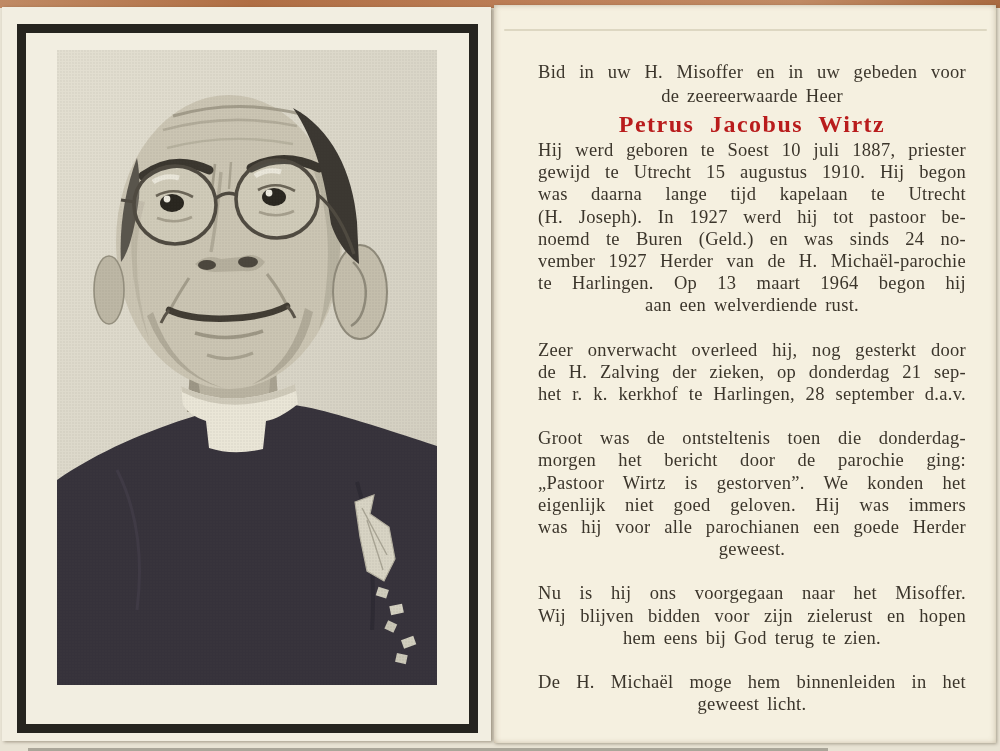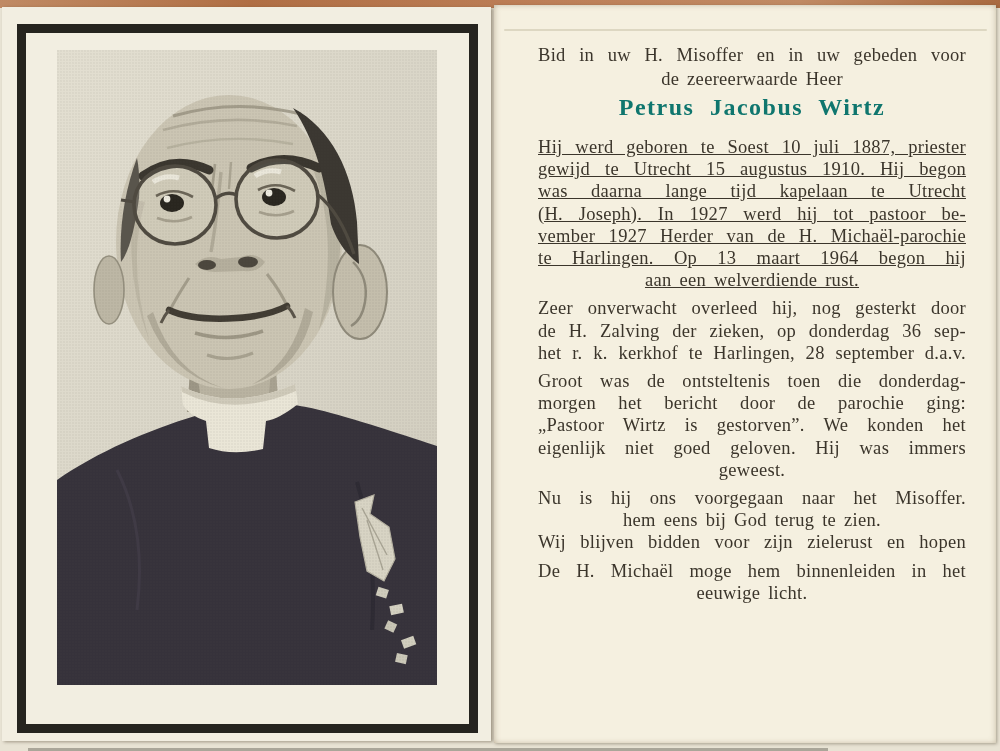--- a/index.html
+++ b/index.html
@@ -34,35 +34,35 @@
     background:#f5f0e0;
     box-shadow:1px 1px 3px rgba(70,58,38,.4),
       inset 3px 2px 6px -3px rgba(120,100,70,.45),
       inset -3px -2px 6px -3px rgba(120,100,70,.35);
   }
   .crease{
     position:absolute;left:10px;right:9px;top:24px;height:2px;
     background:rgba(150,138,105,.25);border-radius:2px;
   }
   .text-block{
-    position:absolute;left:44px;right:30px;top:38px;
+    position:absolute;left:44px;right:30px;top:55px;
     color:#3b352b;
   }
   .tline{
     font-size:18.5px;line-height:22.2px;letter-spacing:.3px;
     text-align:justify;text-align-last:justify;
   }
   .tline.center{text-align:center;text-align-last:center;word-spacing:3px;}
   .intro .tline{line-height:24px;}
   .name{
     margin:2px 0 0 0;font-size:24px;line-height:28px;font-weight:700;
-    text-align:center;letter-spacing:1.5px;word-spacing:8px;color:#0f766e;
-  }
-  .para{margin-top:6px;}
-  .para:first-child{margin-top:15px;text-decoration:underline;}
+    text-align:center;letter-spacing:1.5px;word-spacing:8px;color:#b91c1c;
+  }
+  .para{margin-top:22px;}
+  .para:first-child{margin-top:1px;}
 </style>
 </head>
 <body>
 
 <div class="scan">
   <div class="top-edge"></div>
   <div class="bottom-scan-line"></div>
 
   <div class="card card-left">
     <div class="photo-frame"></div>
@@ -166,41 +166,43 @@
         <div class="tline">Bid in uw H. Misoffer en in uw gebeden voor</div>
         <div class="tline center">de zeereerwaarde Heer</div>
       </div>
       <h1 class="name">Petrus Jacobus Wirtz</h1>
       <div id="paras">
           <div class="para">
             <div class="tline">Hij werd geboren te Soest 10 juli 1887, priester</div>
             <div class="tline">gewijd te Utrecht 15 augustus 1910. Hij begon</div>
             <div class="tline">was daarna lange tijd kapelaan te Utrecht</div>
             <div class="tline">(H. Joseph). In 1927 werd hij tot pastoor be-</div>
+            <div class="tline">noemd te Buren (Geld.) en was sinds 24 no-</div>
             <div class="tline">vember 1927 Herder van de H. Michaël-parochie</div>
             <div class="tline">te Harlingen. Op 13 maart 1964 begon hij</div>
             <div class="tline center">aan een welverdiende rust.</div>
           </div>
           <div class="para">
             <div class="tline">Zeer onverwacht overleed hij, nog gesterkt door</div>
-            <div class="tline">de H. Zalving der zieken, op donderdag 36 sep-</div>
+            <div class="tline">de H. Zalving der zieken, op donderdag 21 sep-</div>
             <div class="tline">het r. k. kerkhof te Harlingen, 28 september d.a.v.</div>
           </div>
           <div class="para">
             <div class="tline">Groot was de ontsteltenis toen die donderdag-</div>
             <div class="tline">morgen het bericht door de parochie ging:</div>
             <div class="tline">„Pastoor Wirtz is gestorven”. We konden het</div>
             <div class="tline">eigenlijk niet goed geloven. Hij was immers</div>
+            <div class="tline">was hij voor alle parochianen een goede Herder</div>
             <div class="tline center">geweest.</div>
           </div>
           <div class="para">
             <div class="tline">Nu is hij ons voorgegaan naar het Misoffer.</div>
+            <div class="tline">Wij blijven bidden voor zijn zielerust en hopen</div>
             <div class="tline center">hem eens bij God terug te zien.</div>
-            <div class="tline">Wij blijven bidden voor zijn zielerust en hopen</div>
           </div>
           <div class="para">
             <div class="tline">De H. Michaël moge hem binnenleiden in het</div>
-            <div class="tline center">eeuwige licht.</div>
+            <div class="tline center">geweest licht.</div>
           </div>
         </div>
     </div>
   </div>
 </div>
 
 </body></html>

